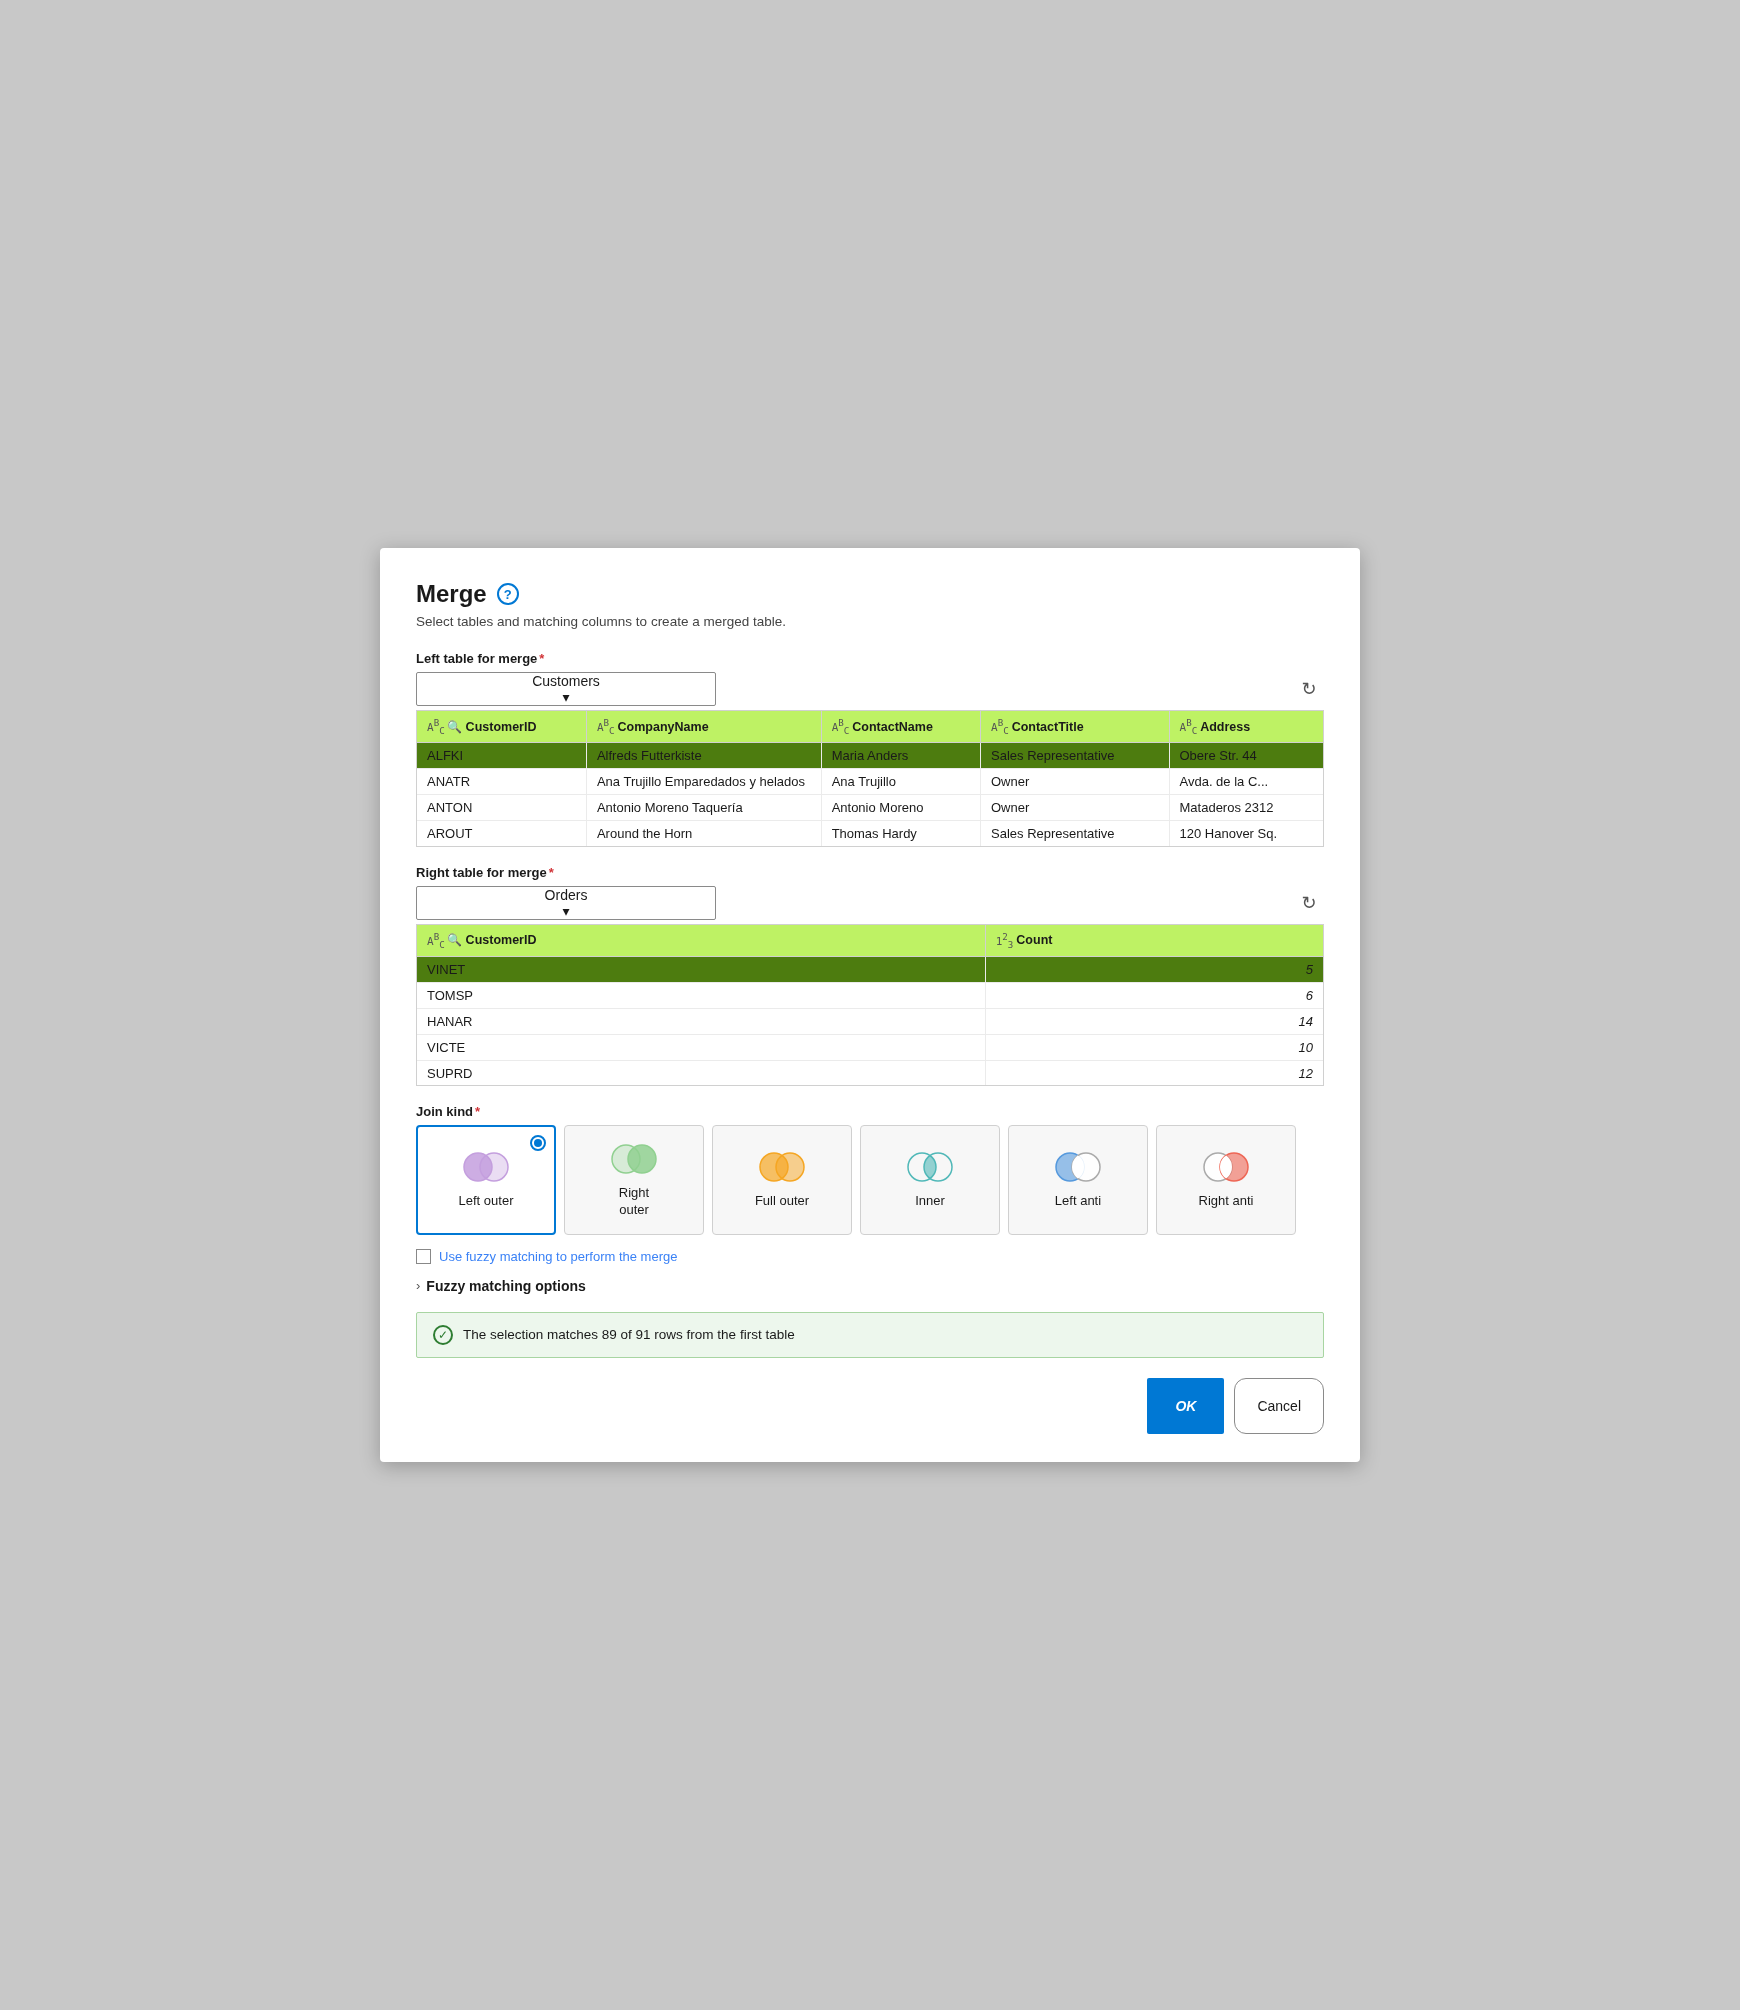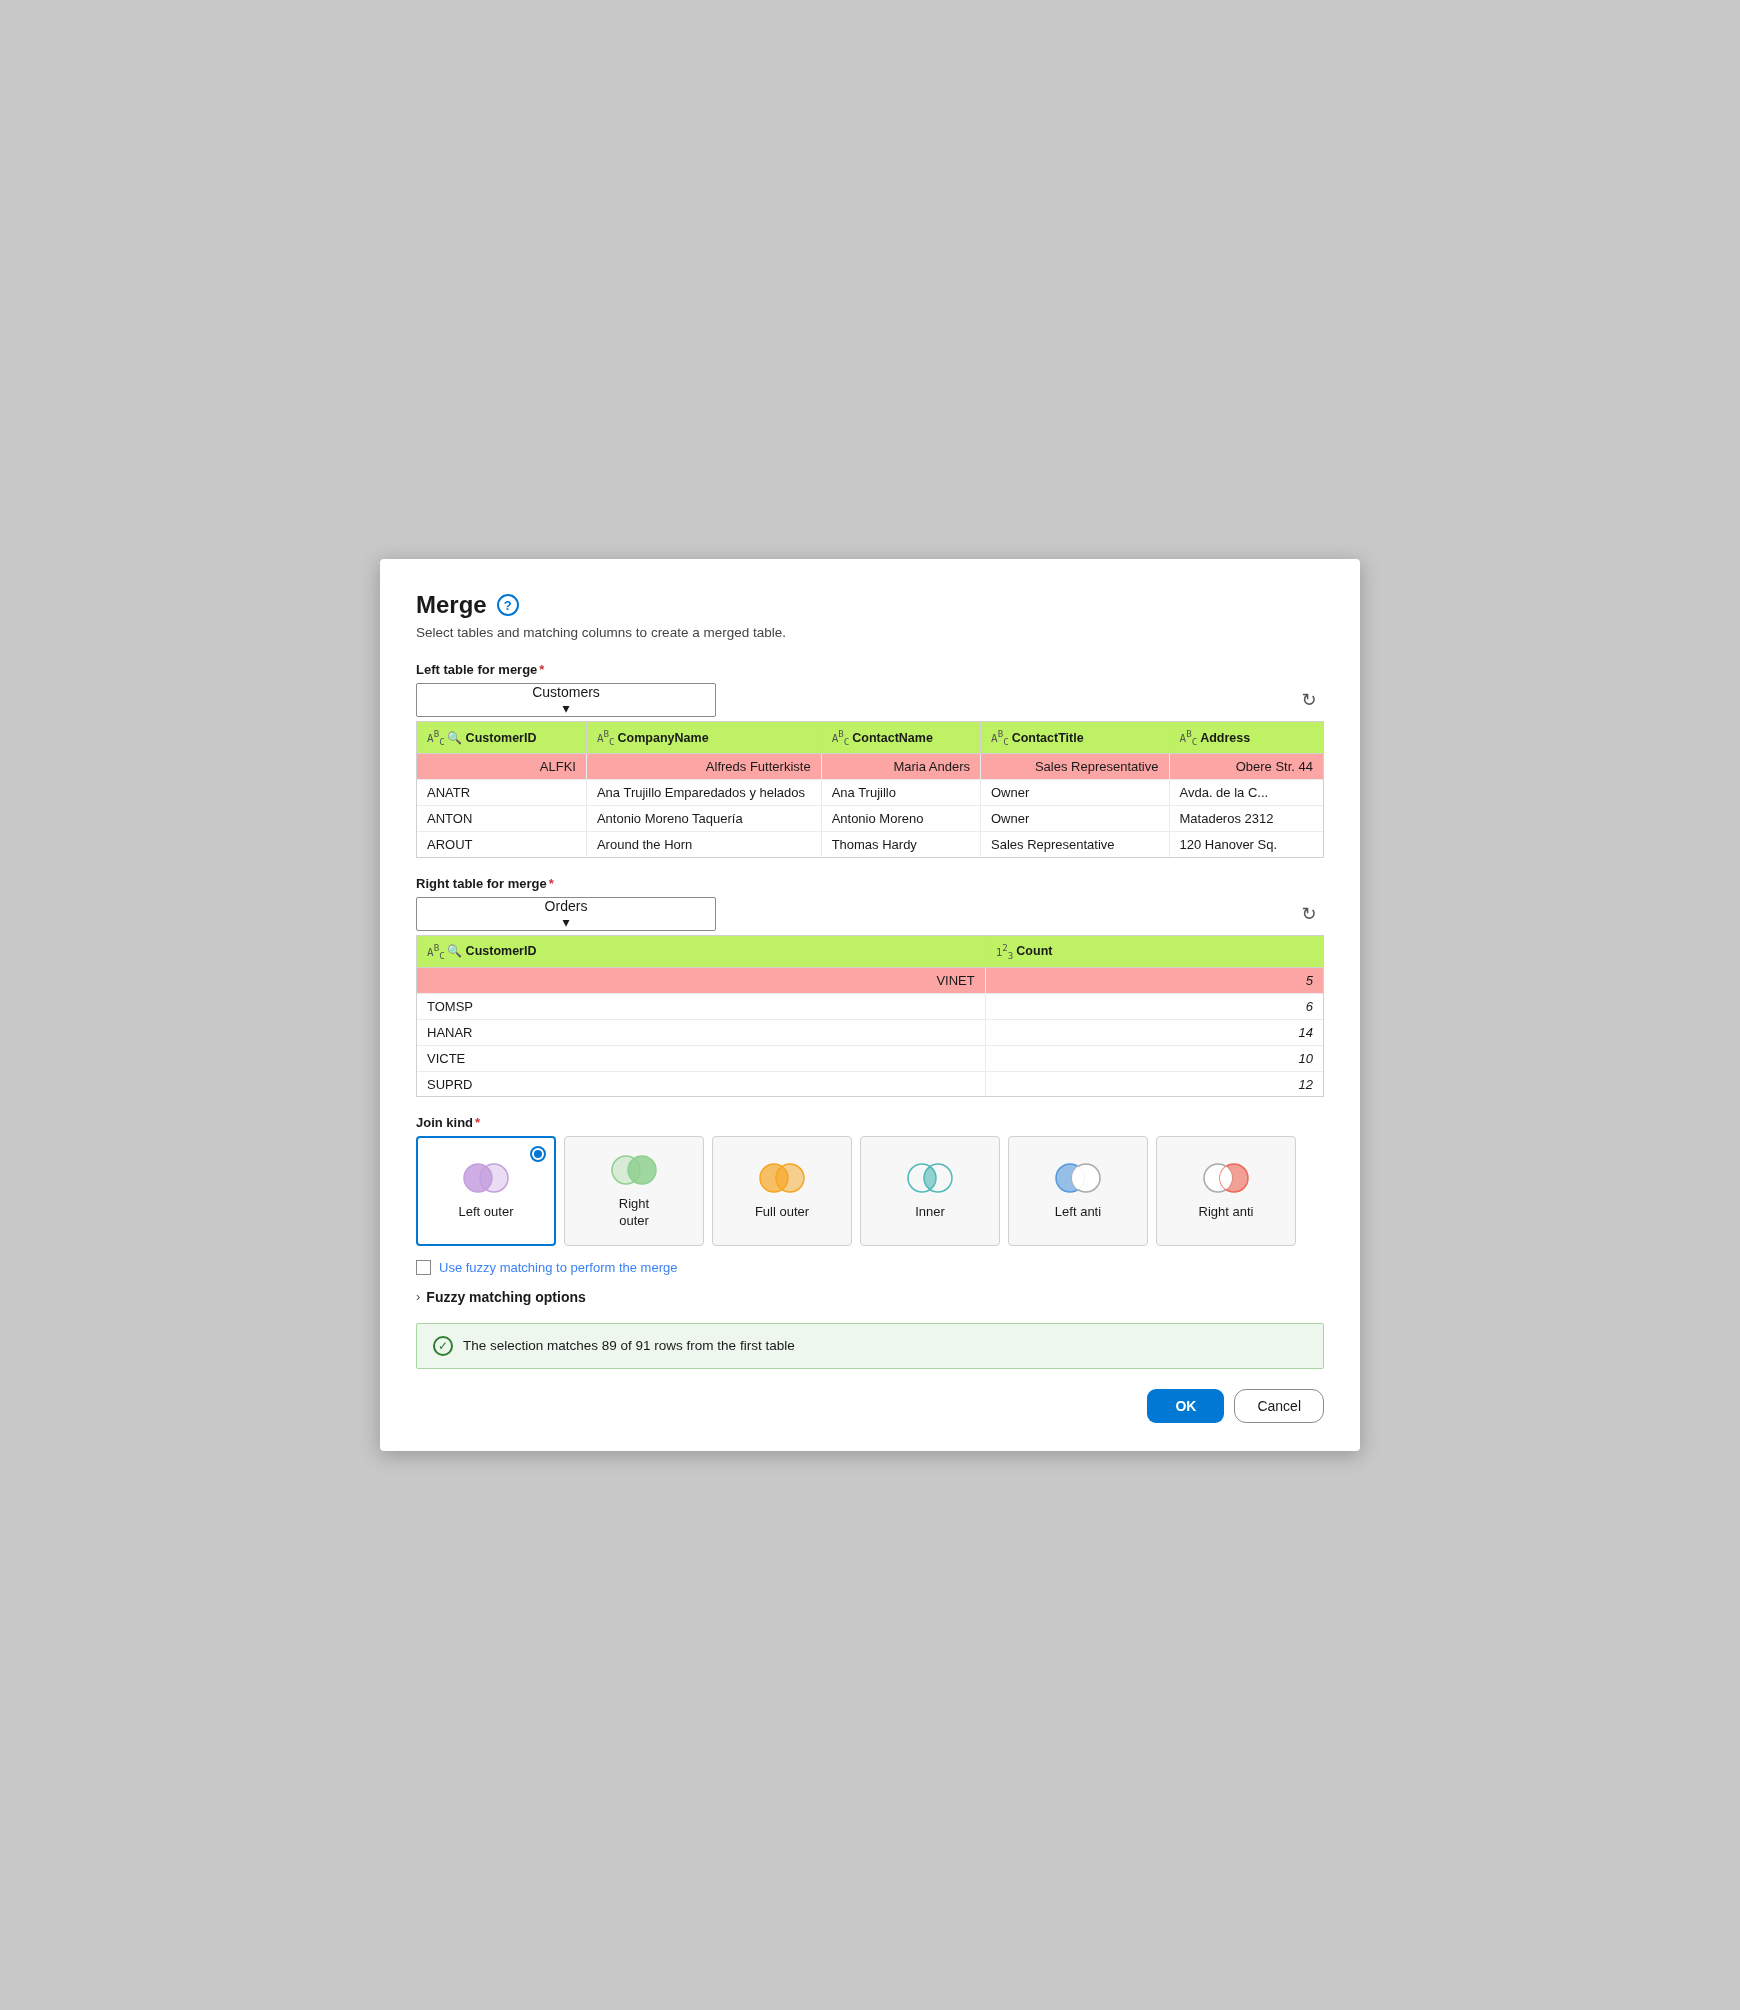--- a/index.html
+++ b/index.html
@@ -124,21 +124,21 @@
       padding: 5px 10px;
       border-bottom: 1px solid #ebebeb;
       border-right: 1px solid #ebebeb;
       white-space: nowrap;
       overflow: hidden;
       text-overflow: ellipsis;
       max-width: 180px;
     }
     .data-table td:last-child { border-right: none; }
     .data-table tbody tr:last-child td { border-bottom: none; }
-    .data-table tbody tr.selected td { background: #fca5a5; text-align: right; }
+    .data-table tbody tr.selected td { background: #4d7c0f; }
     .col-header-icon {
       display: inline-flex;
       align-items: center;
       gap: 3px;
       font-weight: 600;
     }
     .type-icon {
       font-size: 11px;
       color: #555;
       font-weight: 400;
@@ -274,25 +274,26 @@
     }
     .dialog-footer {
       display: flex;
       justify-content: flex-end;
       gap: 10px;
     }
     .btn-ok {
       background: #0078d4;
       color: #fff;
       border: none;
-      border-radius: 9px;
-      padding: 9px 28px;
+      border-radius: 2px;
+      padding: 20px 28px;
       font-size: 14px;
       font-weight: 600;
       cursor: pointer;
+      font-style: italic;
     }
     .btn-cancel {
       background: #fff;
       color: #1a1a1a;
       border: 1px solid #8a8a8a;
       border-radius: 12px;
       padding: 8px 22px;
       font-size: 14px;
       cursor: pointer;
     }

